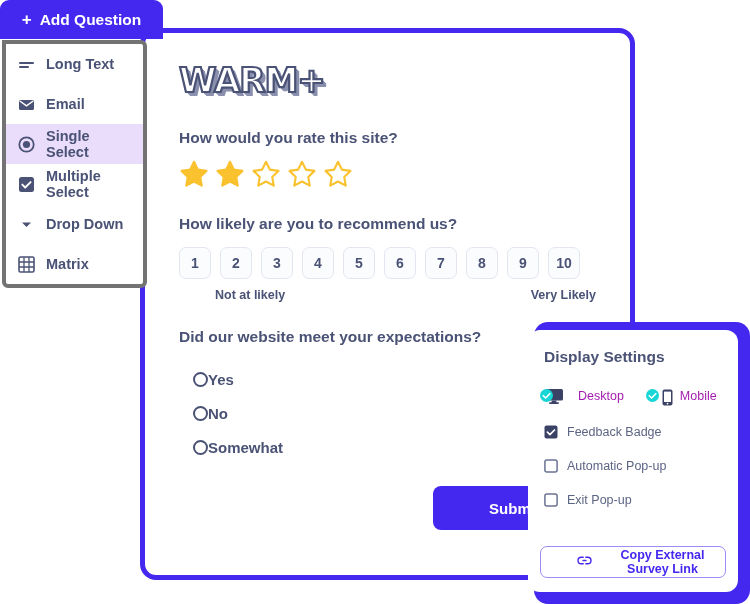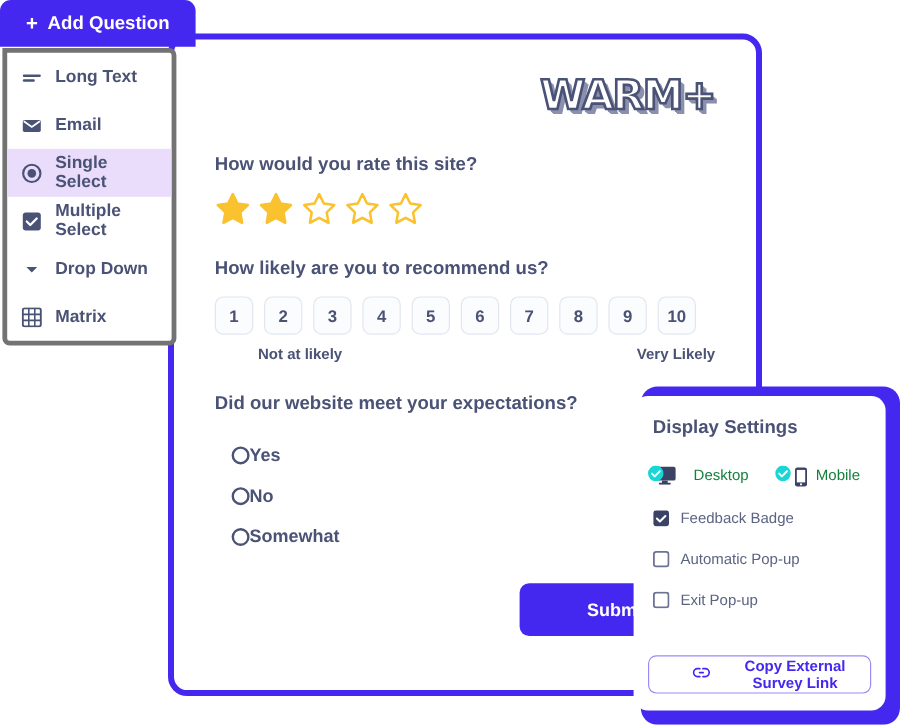--- a/index.html
+++ b/index.html
@@ -31,21 +31,20 @@
     letter-spacing: -1px;
     color: #ffffff;
     -webkit-text-stroke: 2.2px #4a5275;
     text-shadow:
        2px 2px 0 #8a90ad,
        3px 3px 0 #8a90ad,
        4px 4px 0 #8a90ad;
     line-height: 1;
     height: 40px;
     white-space: nowrap;
-    text-align: right;
   }
 
   
   .q-text {
     color: #4a5275;
     font-size: 15.5px;
     font-weight: 700;
     margin-top: 26px;
   }
 
@@ -150,21 +149,21 @@
     background: #ffffff;
     border-radius: 12px;
     z-index: 10;
     padding: 18px 16px 0 16px;
   }
   .ds-title { color: #4a5275; font-size: 15.5px; font-weight: 700; }
   .ds-devices { display: flex; align-items: center; gap: 26px; margin-top: 21px; }
   .ds-device { display: flex; align-items: center; gap: 6px; }
   .dev-icons { position: relative; width: 28px; height: 18px; flex: 0 0 auto; }
   .dev-icons.mob { width: 24px; }
-  .dev-label { color: #15803d; font-size: 12.5px; }
+  .dev-label { color: #a21caf; font-size: 12.5px; }
   .ds-check-row {
     display: flex; align-items: center; gap: 9px;
     margin-top: 20px;
   }
   .cb { width: 14px; height: 14px; flex: 0 0 auto; }
   .ds-check-label { color: #5c6484; font-size: 12.5px; }
   .copy-link-btn {
     position: absolute;
     left: 12px; bottom: 14px;
     width: 186px; height: 32px;

